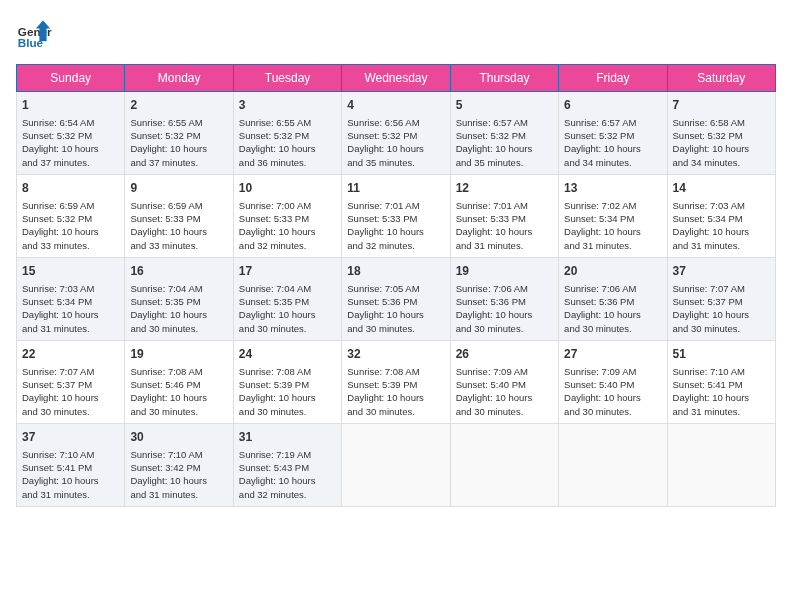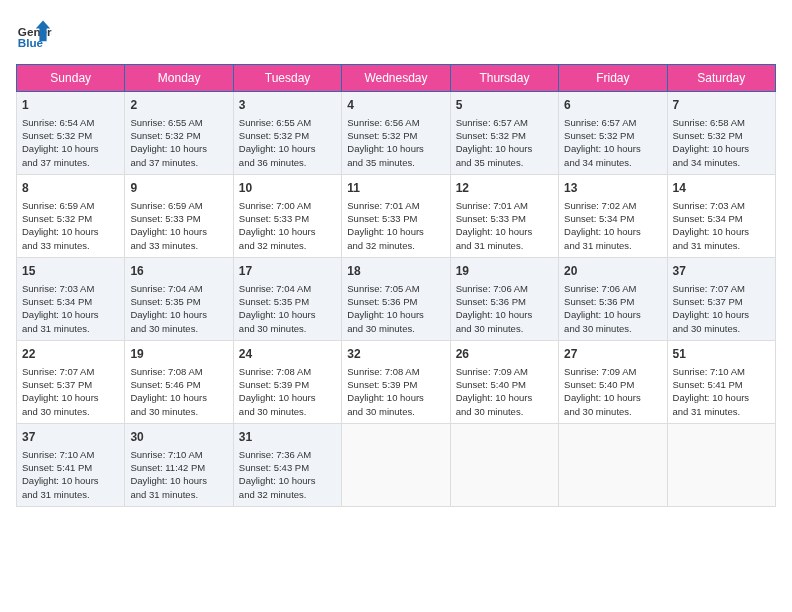--- a/index.html
+++ b/index.html
@@ -140,21 +140,21 @@
         <td><span class="day-number">22</span><span>Sunrise: 7:07 AM</span><br><span>Sunset: 5:37 PM</span><br><span>Daylight: 10 hours</span><br><span>and 30 minutes.</span></td>
         <td><span class="day-number">19</span><span>Sunrise: 7:08 AM</span><br><span>Sunset: 5:46 PM</span><br><span>Daylight: 10 hours</span><br><span>and 30 minutes.</span></td>
         <td><span class="day-number">24</span><span>Sunrise: 7:08 AM</span><br><span>Sunset: 5:39 PM</span><br><span>Daylight: 10 hours</span><br><span>and 30 minutes.</span></td>
         <td><span class="day-number">32</span><span>Sunrise: 7:08 AM</span><br><span>Sunset: 5:39 PM</span><br><span>Daylight: 10 hours</span><br><span>and 30 minutes.</span></td>
         <td><span class="day-number">26</span><span>Sunrise: 7:09 AM</span><br><span>Sunset: 5:40 PM</span><br><span>Daylight: 10 hours</span><br><span>and 30 minutes.</span></td>
         <td><span class="day-number">27</span><span>Sunrise: 7:09 AM</span><br><span>Sunset: 5:40 PM</span><br><span>Daylight: 10 hours</span><br><span>and 30 minutes.</span></td>
         <td><span class="day-number">51</span><span>Sunrise: 7:10 AM</span><br><span>Sunset: 5:41 PM</span><br><span>Daylight: 10 hours</span><br><span>and 31 minutes.</span></td>
       </tr>
       <tr>
         <td><span class="day-number">37</span><span>Sunrise: 7:10 AM</span><br><span>Sunset: 5:41 PM</span><br><span>Daylight: 10 hours</span><br><span>and 31 minutes.</span></td>
-        <td><span class="day-number">30</span><span>Sunrise: 7:10 AM</span><br><span>Sunset: 11:42 PM</span><br><span>Daylight: 10 hours</span><br><span>and 31 minutes.</span></td>
-        <td><span class="day-number">31</span><span>Sunrise: 7:36 AM</span><br><span>Sunset: 5:43 PM</span><br><span>Daylight: 10 hours</span><br><span>and 32 minutes.</span></td>
+        <td><span class="day-number">30</span><span>Sunrise: 7:10 AM</span><br><span>Sunset: 3:42 PM</span><br><span>Daylight: 10 hours</span><br><span>and 31 minutes.</span></td>
+        <td><span class="day-number">31</span><span>Sunrise: 7:19 AM</span><br><span>Sunset: 5:43 PM</span><br><span>Daylight: 10 hours</span><br><span>and 32 minutes.</span></td>
         <td class="empty-cell"></td>
         <td class="empty-cell"></td>
         <td class="empty-cell"></td>
         <td class="empty-cell"></td>
       </tr>
     </tbody>
 </table>
 
 </body></html>

